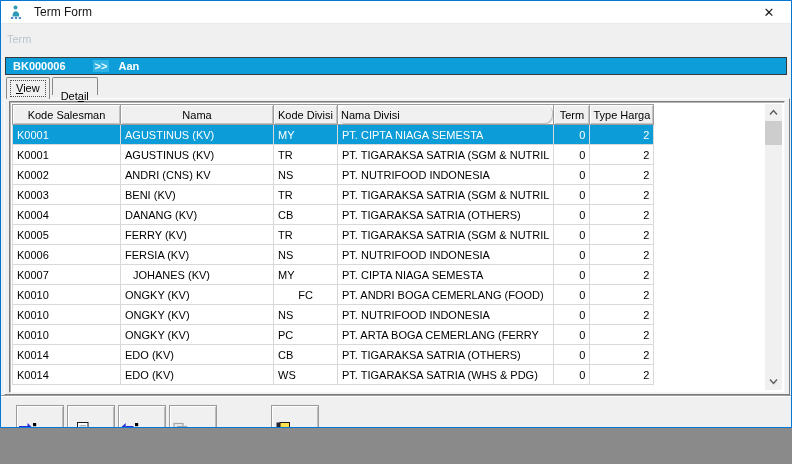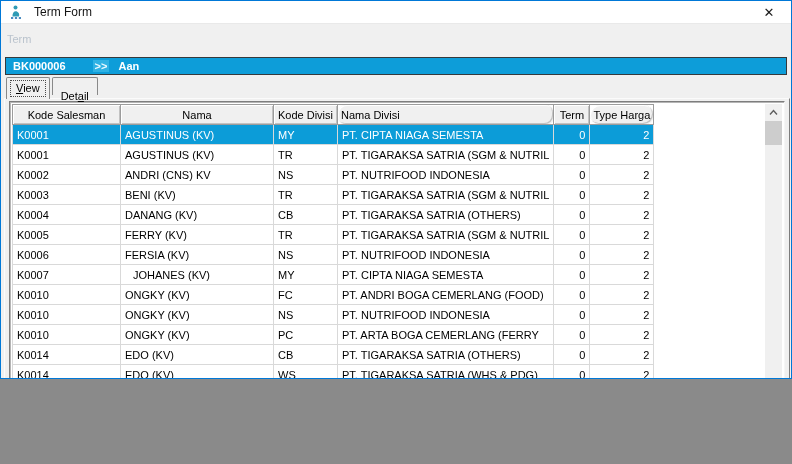--- a/index.html
+++ b/index.html
@@ -3,21 +3,21 @@
 <meta charset="utf-8">
 <style>
   * { box-sizing: border-box; }
   html,body { margin:0; padding:0; }
   body {
     width:792px; height:464px;
     font-family:"Liberation Sans","DejaVu Sans",sans-serif;
     background:#8a8a8a;
   }
   .window {
-    position:absolute; left:0; top:0; width:792px; height:379px;
+    position:absolute; left:0; top:0; width:792px; height:428px;
     background:#f0f0f0; border:1px solid #0078d7; overflow:hidden;
     font-size:11px; color:#000;
   }
   
   .titlebar {
     position:absolute; left:0; right:0; top:0; height:23px;
     background:#ffffff; border-bottom:1px solid #e9e9e9;
     display:flex; align-items:center; padding-left:7px;
   }
   .app-icon { width:16px; height:16px; margin-right:10px; flex:0 0 auto; }
@@ -144,21 +144,21 @@
             <col style="width: 36px;">
             <col style="width: 64px;">
           </colgroup>
           <thead>
             <tr>
               <th style="text-align: center;">Kode Salesman</th>
               <th style="text-align: center;">Nama</th>
               <th style="text-align: center;">Kode Divisi</th>
               <th style="text-align: left; border-radius: 8px;">Nama Divisi</th>
               <th style="text-align: center;">Term</th>
-              <th style="text-align: left; border-radius: 10px;">Type Harga</th>
+              <th style="text-align: left;">Type Harga</th>
             </tr>
           </thead>
           <tbody>
             <tr class="selected">
               <td style="text-align: left;">K0001</td>
               <td style="text-align: left;">AGUSTINUS (KV)</td>
               <td style="text-align: left;">MY</td>
               <td style="text-align: left;">PT. CIPTA NIAGA SEMESTA</td>
               <td style="text-align: right;">0</td>
               <td style="text-align: right;">2</td>
@@ -215,21 +215,21 @@
               <td style="text-align: left;">K0007</td>
               <td style="text-align: left; padding-left: 12px;">JOHANES (KV)</td>
               <td style="text-align: left;">MY</td>
               <td style="text-align: left;">PT. CIPTA NIAGA SEMESTA</td>
               <td style="text-align: right;">0</td>
               <td style="text-align: right;">2</td>
             </tr>
             <tr>
               <td style="text-align: left;">K0010</td>
               <td style="text-align: left;">ONGKY (KV)</td>
-              <td style="text-align: left;">FC</td>
+              <td style="text-align: center;">FC</td>
               <td style="text-align: left;">PT. ANDRI BOGA CEMERLANG (FOOD)</td>
               <td style="text-align: right;">0</td>
               <td style="text-align: right;">2</td>
             </tr>
             <tr>
               <td style="text-align: left;">K0010</td>
               <td style="text-align: left;">ONGKY (KV)</td>
               <td style="text-align: left;">NS</td>
               <td style="text-align: left;">PT. NUTRIFOOD INDONESIA</td>
               <td style="text-align: right;">0</td>

